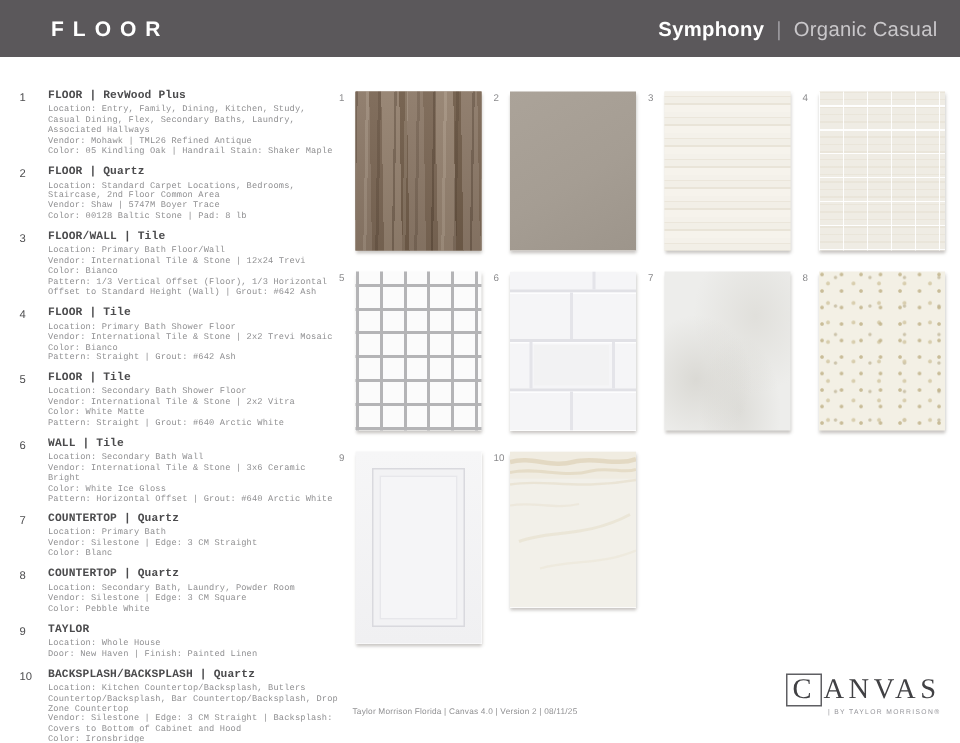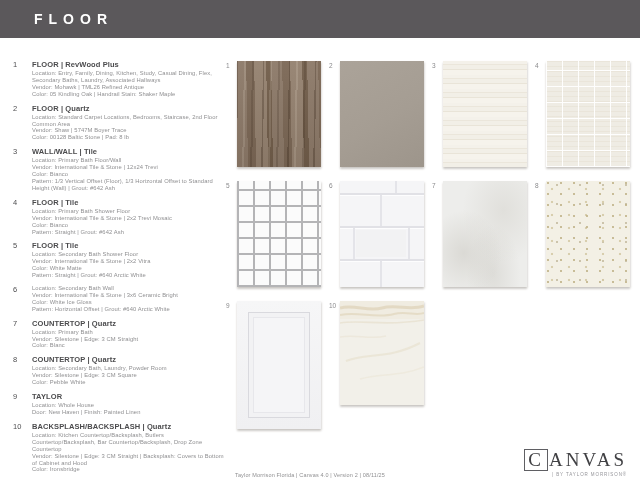--- a/index.html
+++ b/index.html
@@ -22,21 +22,21 @@
   .board-title .collection { color:#ffffff; font-weight:700; }
   .board-title .sep { color:#9d9ba0; font-weight:400; padding:0 4px; }
   .board-title .style { color:#c9c7ca; font-weight:400; }
 
   
   .spec-list { position:absolute; left:13px; top:60px; width:213px; }
   .spec-item { display:flex; margin-bottom:6px; }
   .spec-num {
     width:19px; flex:none; font-size:7.5px; line-height:9px; color:#4e4e50;
   }
-  .spec-body { flex:1; }
+  .spec-body { flex:1;font-family:Liberation Mono, monospace; }
   .spec-title {
     font-size:7.5px; line-height:9px; font-weight:700; color:#4b4b4d;
     margin-bottom:1px; letter-spacing:.1px;
   }
   .spec-detail {
     font-size:5.8px; line-height:6.9px; color:#8f8f91; letter-spacing:.1px;
   }
 
   
   .swatch-grid {
@@ -137,20 +137,25 @@
     font-size:4.5px; letter-spacing:.9px; color:#95959a; margin-top:1px;
   }
 </style>
 </head>
 <body>
 
 <div class="page">
 
   <div class="header">
     <div class="brand">FLOOR</div>
+    <div class="board-title">
+      <span class="collection">Symphony</span>
+      <span class="sep">|</span>
+      <span class="style">Organic Casual</span>
+    </div>
   </div>
 
   <div class="spec-list">
 
     <div class="spec-item">
       <div class="spec-num">1</div>
       <div class="spec-body">
         <div class="spec-title">FLOOR | RevWood Plus</div>
         <div class="spec-detail">Location: Entry, Family, Dining, Kitchen, Study, Casual Dining, Flex, Secondary Baths, Laundry, Associated Hallways</div>
         <div class="spec-detail">Vendor: Mohawk | TML26 Refined Antique</div>
@@ -164,21 +169,21 @@
         <div class="spec-title">FLOOR | Quartz</div>
         <div class="spec-detail">Location: Standard Carpet Locations, Bedrooms, Staircase, 2nd Floor Common Area</div>
         <div class="spec-detail">Vendor: Shaw | 5747M Boyer Trace</div>
         <div class="spec-detail">Color: 00128 Baltic Stone | Pad: 8 lb</div>
       </div>
     </div>
 
     <div class="spec-item">
       <div class="spec-num">3</div>
       <div class="spec-body">
-        <div class="spec-title">WALL/WALL | Tile</div>
+        <div class="spec-title">FLOOR/WALL | Tile</div>
         <div class="spec-detail">Location: Primary Bath Floor/Wall</div>
         <div class="spec-detail">Vendor: International Tile &amp; Stone | 12x24 Trevi</div>
         <div class="spec-detail">Color: Bianco</div>
         <div class="spec-detail">Pattern: 1/3 Vertical Offset (Floor), 1/3 Horizontal Offset to Standard Height (Wall) | Grout: #642 Ash</div>
       </div>
     </div>
 
     <div class="spec-item">
       <div class="spec-num">4</div>
       <div class="spec-body">
@@ -197,20 +202,21 @@
         <div class="spec-detail">Location: Secondary Bath Shower Floor</div>
         <div class="spec-detail">Vendor: International Tile &amp; Stone | 2x2 Vitra</div>
         <div class="spec-detail">Color: White Matte</div>
         <div class="spec-detail">Pattern: Straight | Grout: #640 Arctic White</div>
       </div>
     </div>
 
     <div class="spec-item">
       <div class="spec-num">6</div>
       <div class="spec-body">
+        <div class="spec-title">WALL | Tile</div>
         <div class="spec-detail">Location: Secondary Bath Wall</div>
         <div class="spec-detail">Vendor: International Tile &amp; Stone | 3x6 Ceramic Bright</div>
         <div class="spec-detail">Color: White Ice Gloss</div>
         <div class="spec-detail">Pattern: Horizontal Offset | Grout: #640 Arctic White</div>
       </div>
     </div>
 
     <div class="spec-item">
       <div class="spec-num">7</div>
       <div class="spec-body">

